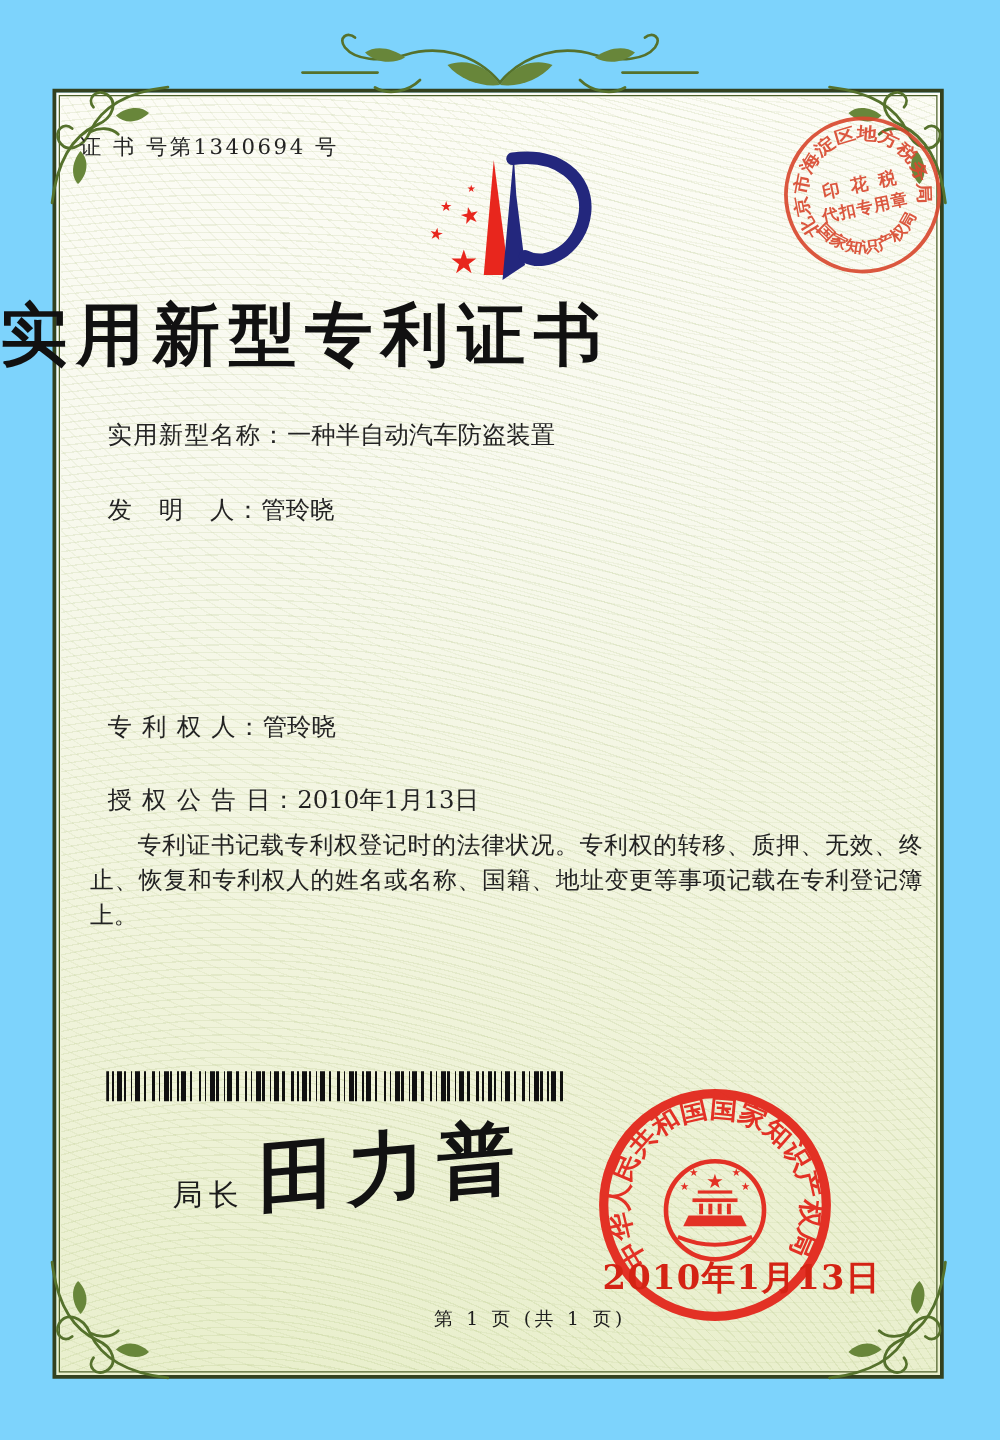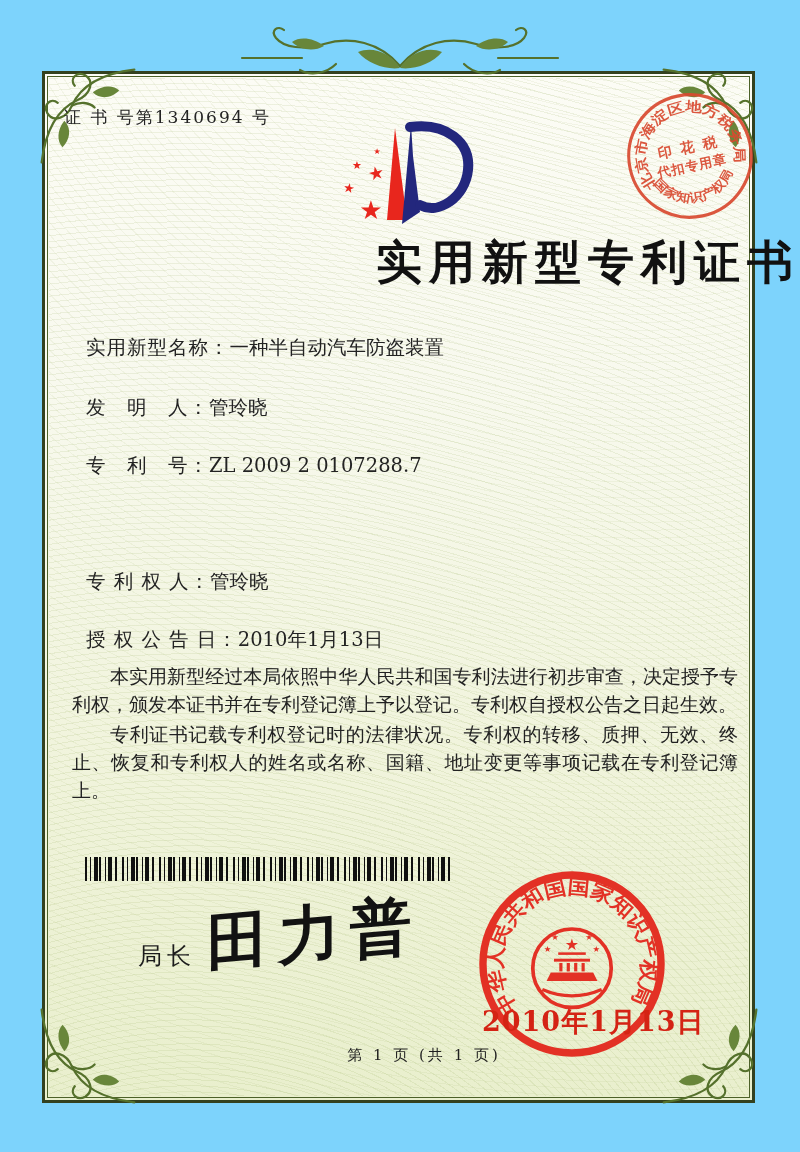--- a/index.html
+++ b/index.html
@@ -32,22 +32,22 @@
   .corner.bl{left:36px;top:1004px;transform:scaleY(-1);}
   .corner.br{left:658px;top:1004px;transform:scale(-1,-1);}
   #top-ornament{position:absolute;left:240px;top:24px;width:320px;height:66px;z-index:3;}
 
   #cert-number{position:absolute;left:64px;top:106px;font-size:17px;letter-spacing:2px;z-index:4;}
 
   #tax-stamp{position:absolute;left:622px;top:88px;width:136px;height:136px;z-index:5;transform:rotate(-12deg);opacity:.92;}
 
   #logo{position:absolute;left:324px;top:118px;width:160px;height:116px;z-index:4;}
 
-  #title{position:absolute;left:0;top:232px;width:800px;text-align:right;
-    font-size:46px;font-weight:bold;letter-spacing:7px;color:#111;z-index:4;}
+  #title{position:absolute;left:0;top:232px;width:800px;text-align:left;
+    font-size:54px;font-weight:bold;letter-spacing:7px;color:#111;z-index:4;}
 
   .field-row{position:absolute;left:86px;font-size:19.5px;z-index:4;white-space:nowrap;}
   .field-row .lab{letter-spacing:1px;}
   #row0{top:334px;} #row1{top:394px;} #row2{top:452px;}
   #row3{top:510px;} #row4{top:568px;} #row5{top:626px;}
 
   #body-text{position:absolute;left:72px;top:662px;width:666px;z-index:4;
     font-size:19px;line-height:28px;text-align:justify;color:#222;}
   #body-text p{margin:0 0 2px 0;text-indent:2em;}
 
@@ -177,32 +177,28 @@
   </svg>
 
   <div id="title">实用新型专利证书</div>
 
   <div class="field-row" id="row1">
     <span class="lab">发　明　人：</span><span class="val">管玲晓</span>
   </div>
   <div class="field-row" id="row0">
     <span class="lab">实用新型名称：</span><span class="val">一种半自动汽车防盗装置</span>
   </div>
-  <div class="field-row" id="row2">
-    <span class="lab">专　利　号：</span><span class="val">ZL 2009 2 0107288.7</span>
-  </div>
   <div class="field-row" id="row4">
     <span class="lab">专 利 权 人：</span><span class="val">管玲晓</span>
   </div>
   <div class="field-row" id="row5">
     <span class="lab">授 权 公 告 日：</span><span class="val">2010年1月13日</span>
   </div>
 
   <div id="body-text">
-    <p>本实用新型经过本局依照中华人民共和国专利法进行初步审查，决定授予专利权，颁发本证书并在专利登记簿上予以登记。专利权自授权公告之日起生效。</p>
     <p>专利证书记载专利权登记时的法律状况。专利权的转移、质押、无效、终止、恢复和专利权人的姓名或名称、国籍、地址变更等事项记载在专利登记簿上。</p>
   </div>
 
   <div id="barcode"></div>
 
   <div id="director-label">局长</div>
   <div id="signature">田力普</div>
 
   <svg id="main-seal" viewBox="0 0 200 200">
     <circle cx="100" cy="100" r="84" fill="none" stroke="#e3261b" stroke-width="7"></circle>

